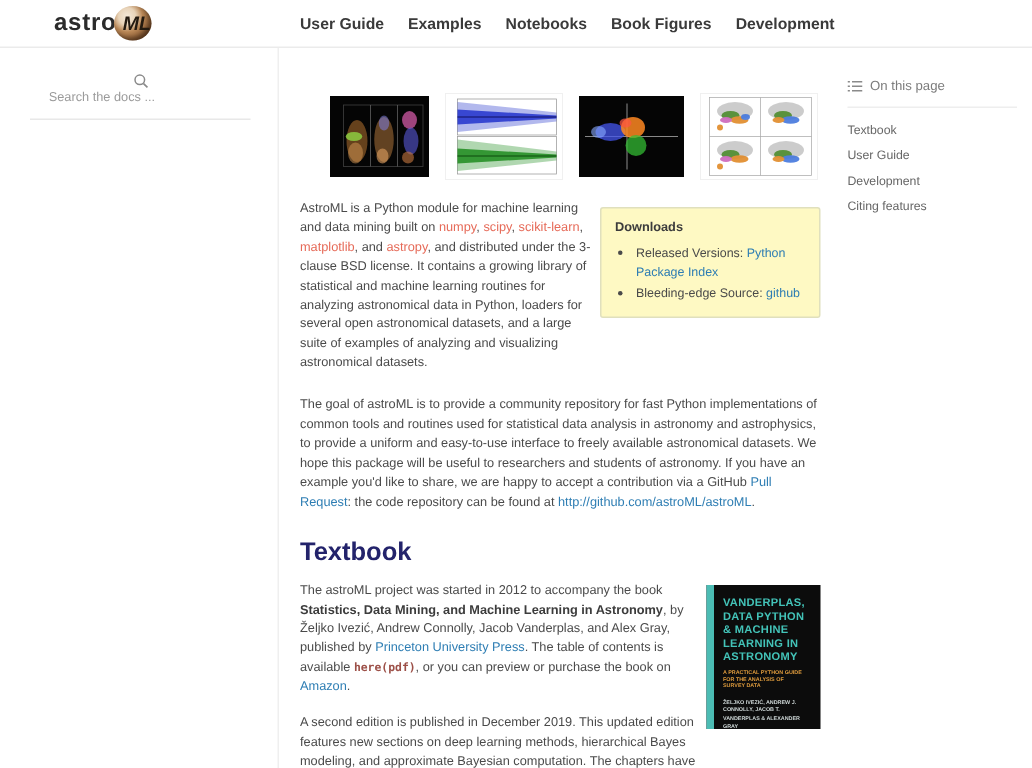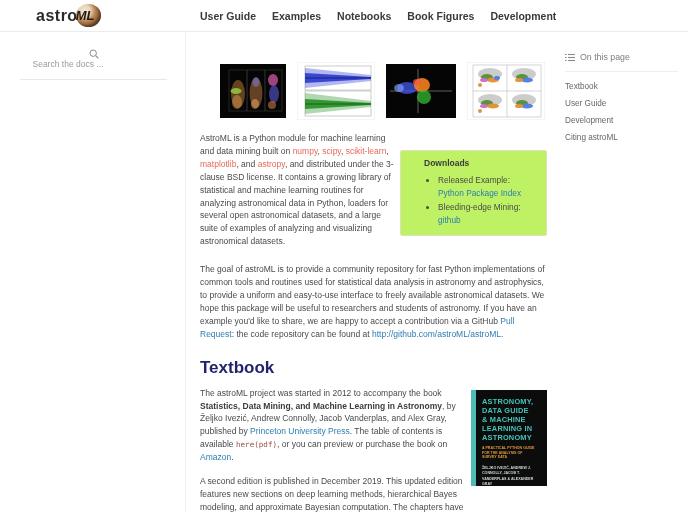--- a/index.html
+++ b/index.html
@@ -6,21 +6,21 @@
   body { font-family: "Liberation Sans", "DejaVu Sans", sans-serif; background:#fff; }
   .viewport { position:relative; width:688px; height:512px; overflow:hidden; background:#fff; }
 
   
   .topbar { position:absolute; top:0; left:0; width:688px; height:32px; background:#fff;
             border-bottom:1px solid #ebebeb; z-index:5; }
   .logo { position:absolute; left:36px; top:4px; display:flex; align-items:center; cursor:pointer; }
   .logo-astro { font-size:16px; font-weight:bold; color:#2b2b2b; letter-spacing:0.5px; }
   .logo-globe { width:25px; height:23px; border-radius:50%; margin-left:-2px;
                 background:radial-gradient(circle at 35% 30%, #f4e8d8 0%, #e8d3b8 25%, #b98756 45%, #7c4d28 78%, #57351b 100%);
-                display:flex; align-items:center; justify-content:flex-start;
+                display:flex; align-items:center; justify-content:flex-end;
                 box-shadow: inset -2px -2px 3px rgba(0,0,0,.35); }
   .logo-ml { font-size:13px; font-weight:800; font-style:italic; color:#241a10; }
   .mainnav { position:absolute; left:200px; top:0; height:32px; display:flex; align-items:center; gap:16px; }
   .mainnav a { font-size:10.5px; font-weight:bold; color:#3a3a3a; text-decoration:none; cursor:pointer; }
 
   
   .left-sidebar { position:absolute; left:0; top:32px; width:186px; height:480px; border-right:1px solid #efefef; }
   .searchbox { margin:17px 18px 0 20px; display:flex; align-items:center; gap:0;
                border-bottom:1px solid #e8e8e8; padding-bottom:10px;flex-direction:column; }
   .searchbox input { border:none; outline:none; font-size:8.5px; color:#555; width:122px;
@@ -29,35 +29,35 @@
 
   
   .maincol { position:absolute; left:200px; top:32px; width:347px; }
   .gallery { margin-top:30px; margin-left:20px; display:flex; align-items:center; gap:11px; }
   .thumb { flex:0 0 auto; cursor:pointer; }
 
   .p { font-size:8.5px; line-height:1.52; color:#4a4a4a; }
   .row1 { position:relative; margin-top:12px; min-height:84px; }
   .p1 { width:197px; }
 
-  .downloads { position:absolute; right:0; top:18px; width:147px; background:#bef264;
-               border:1px solid #e0e0bd; border-radius:2px; padding:7px 23px 8px; }
+  .downloads { position:absolute; right:0; top:6px; width:147px; background:#fef9c3;
+               border:1px solid #e0e0bd; border-radius:2px; padding:7px 9px 8px; }
   .dl-title { font-size:8.5px; font-weight:bold; color:#3c3c3c; margin-bottom:6px; }
   .dl-list { margin:0 0 0 4px; padding-left:10px; font-size:8.3px; color:#4a4a4a; line-height:1.55; }
   .dl-list li { margin-bottom:1px; }
 
   h2.sect { font-size:17px; font-weight:bold; color:#23236b; margin:17px 0 9px; }
   .p2 { margin-top:15px; width:347px; }
   .textbook-section { position:relative; }
   .p3 { width:261px; }
   .p4 { width:269px; margin-top:11px; }
 
   .lb { color:#2d7db3; cursor:pointer; }
   .lr { color:#e66a58; cursor:pointer; }
-  .lc { font-family:"DejaVu Sans Mono", monospace; font-weight:normal; font-size:7.6px; color:#9c4f47; cursor:pointer; }
+  .lc { font-family:"DejaVu Sans Mono", monospace; font-weight:bold; font-size:7.6px; color:#9c4f47; cursor:pointer; }
   .b  { font-weight:bold; color:#3c3c3c; }
 
   
   .cover { position:absolute; right:0; top:3px; width:76px; height:96px; background:#0c0c0c;
            display:flex; cursor:pointer; }
   .cover-strip { width:5px; background:#4cbcb4; }
   .cover-body { padding:7px 3px 4px 6px; display:flex; flex-direction:column; }
   .cover-title span { display:block; color:#43c3b8; font-weight:bold; font-size:7.4px;
                       line-height:1.22; letter-spacing:0.2px; }
   .cover-sub { margin-top:4px; color:#dd9a3c; font-size:3.6px; font-weight:bold; line-height:1.35; width:54px; }
@@ -170,40 +170,40 @@
         </g>
       </svg>
     </div>
 
     <div class="row1">
       <p class="p p1"><span>AstroML is a Python module for machine learning and data mining built on </span><span class="lr">numpy</span><span>, </span><span class="lr">scipy</span><span>, </span><span class="lr">scikit-learn</span><span>, </span><span class="lr">matplotlib</span><span>, and </span><span class="lr">astropy</span><span>, and distributed under the 3-clause BSD license. It contains a growing library of statistical and machine learning routines for analyzing astronomical data in Python, loaders for several open astronomical datasets, and a large suite of examples of analyzing and visualizing astronomical datasets.</span></p>
       <div class="downloads">
         <div class="dl-title">Downloads</div>
         <ul class="dl-list">
           <li>
-            <span>Released Example: </span><a class="lb">Python Package Index</a>
+            <span>Released Versions: </span><a class="lb">Python Package Index</a>
           </li>
           <li>
-            <span>Bleeding-edge Mining: </span><a class="lb">github</a>
+            <span>Bleeding-edge Source: </span><a class="lb">github</a>
           </li>
         </ul>
       </div>
     </div>
 
     <p class="p p2"><span>The goal of astroML is to provide a community repository for fast Python implementations of common tools and routines used for statistical data analysis in astronomy and astrophysics, to provide a uniform and easy-to-use interface to freely available astronomical datasets. We hope this package will be useful to researchers and students of astronomy. If you have an example you'd like to share, we are happy to accept a contribution via a GitHub </span><span class="lb">Pull Request</span><span>: the code repository can be found at </span><span class="lb">http://github.com/astroML/astroML</span><span>.</span></p>
 
     <h2 class="sect">Textbook</h2>
     <div class="textbook-section">
       <p class="p p3"><span>The astroML project was started in 2012 to accompany the book </span><span class="b">Statistics, Data Mining, and Machine Learning in Astronomy</span><span>, by Željko Ivezić, Andrew Connolly, Jacob Vanderplas, and Alex Gray, published by </span><span class="lb">Princeton University Press</span><span>. The table of contents is available </span><span class="lc">here(pdf)</span><span>, or you can preview or purchase the book on </span><span class="lb">Amazon</span><span>.</span></p>
       <div class="cover">
         <div class="cover-strip"></div>
         <div class="cover-body">
           <div class="cover-title">
-            <span>ASTRONOMY,</span>
-            <span>DATA GUIDE</span>
+            <span>VANDERPLAS,</span>
+            <span>DATA PYTHON</span>
             <span>&amp; MACHINE</span>
             <span>LEARNING IN</span>
             <span>ASTRONOMY</span>
           </div>
           <div class="cover-sub">A PRACTICAL PYTHON GUIDE FOR THE ANALYSIS OF SURVEY DATA</div>
           <div class="cover-authors">ŽELJKO IVEZIĆ, ANDREW J. CONNOLLY, JACOB T. VANDERPLAS &amp; ALEXANDER GRAY</div>
         </div>
       </div>
       <p class="p p4"><span>A second edition is published in December 2019. This updated edition features new sections on deep learning methods, hierarchical Bayes modeling, and approximate Bayesian computation. The chapters have been revised throughout and the astroML code has been brought completely up to date.</span></p>
     </div>
@@ -219,17 +219,17 @@
         <line x1="3" y1="4.5" x2="10" y2="4.5" stroke="#8a8a8a" stroke-width="1.1"></line>
         <line x1="0" y1="7.5" x2="1.6" y2="7.5" stroke="#8a8a8a" stroke-width="1.1"></line>
         <line x1="3" y1="7.5" x2="10" y2="7.5" stroke="#8a8a8a" stroke-width="1.1"></line>
       </svg>
       <span>On this page</span>
     </div>
     <ul class="toc-list">
       <li>Textbook</li>
       <li>User Guide</li>
       <li>Development</li>
-      <li>Citing astroML</li>
+      <li>Citing features</li>
     </ul>
   </aside>
 
 </div>
 
 </body></html>

